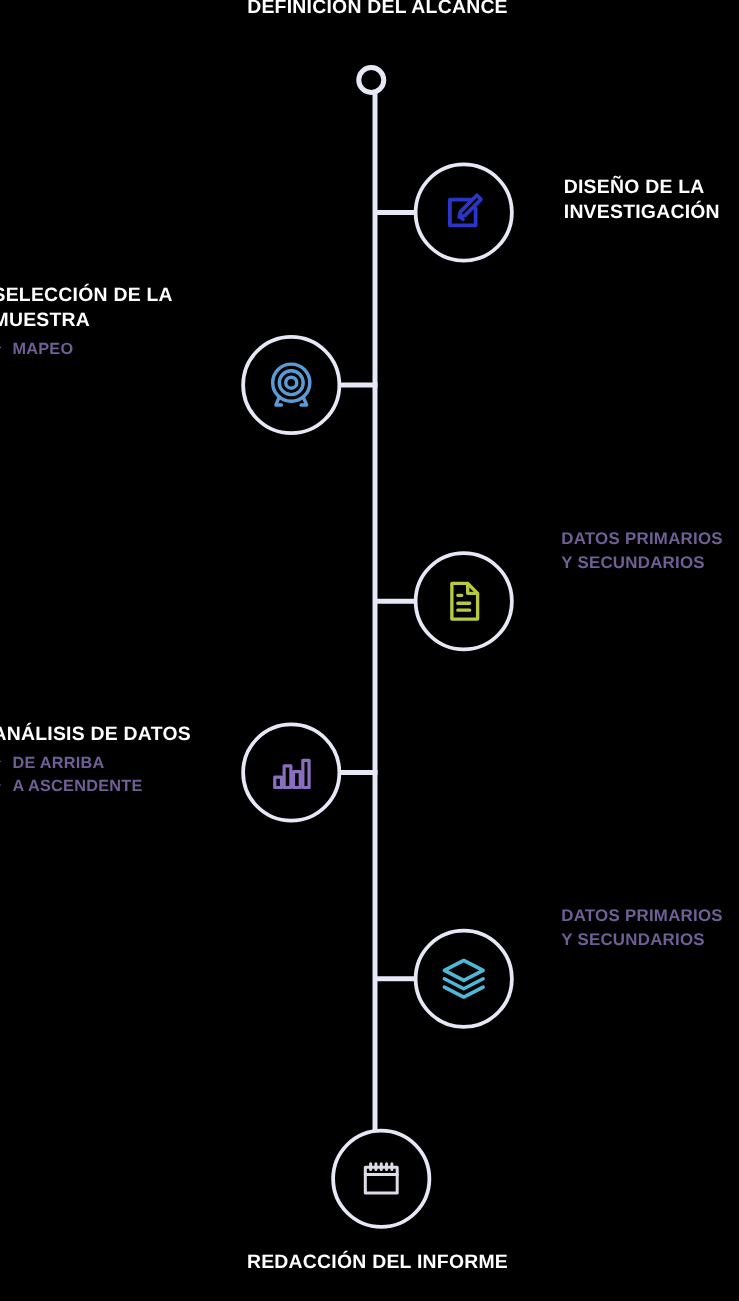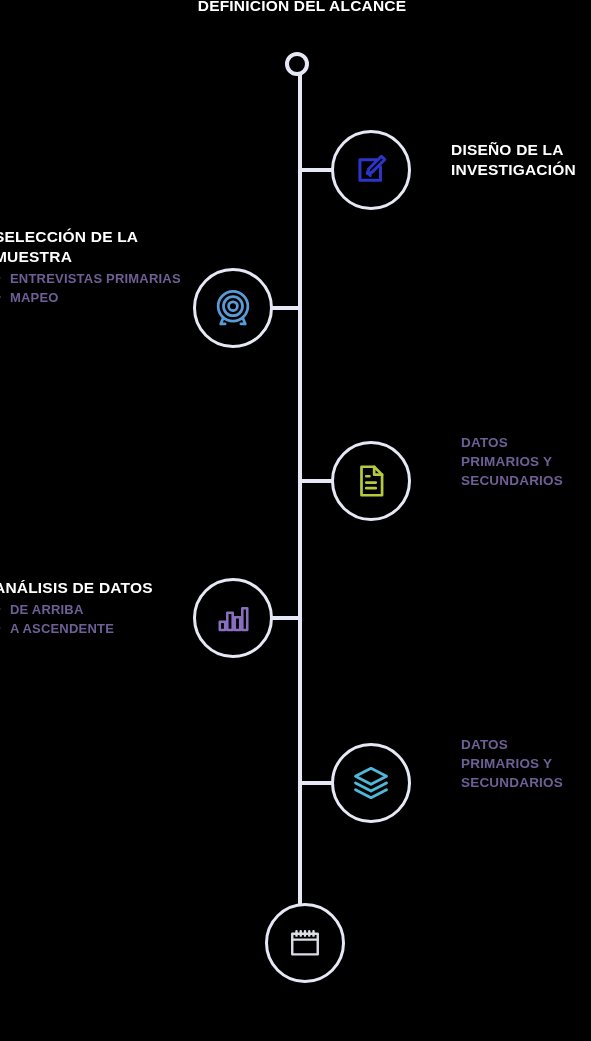--- a/index.html
+++ b/index.html
@@ -74,21 +74,21 @@
   .heading.top-title {
     text-align: center;
   }
   .subtitle {
     color: #6f5f96;
     font-size: 13.5px;
     font-weight: bold;
     line-height: 19px;
     letter-spacing: 0.2px;
     text-transform: uppercase;
-    margin: 12px;
+    margin: 0;
   }
   ul.bullets {
     list-style: none;
     margin: 2px 0 0 0;
     padding: 0;
   }
   ul.bullets li {
     position: relative;
     color: #6f5f96;
     font-size: 13px;
@@ -163,21 +163,21 @@
         <circle cx="12" cy="11" r="8.1"></circle>
         <circle cx="12" cy="11" r="5.2"></circle>
         <circle cx="12" cy="11" r="2.4"></circle>
         <path d="M6.6 17.6l-1.3 3.1M17.4 17.6l1.3 3.1M5.3 20.7h2.4M16.3 20.7h2.4"></path>
       </svg>
     </span>
   </div>
   <div class="tbox" id="t-sample">
     <p class="heading">SELECCIÓN DE LA MUESTRA</p>
     <ul class="bullets">
-      <li><span class="bullet-mark"></span><span>ENTREVISTAS PRIMARIAS</span></li>
+      <li><span class="bullet-mark"></span></li>
       <li><span class="bullet-mark"></span></li>
       <li><span class="bullet-mark"></span><span>MAPEO</span></li>
     </ul>
   </div>
 
   <div class="node" id="n-collect">
     <span>
       <svg width="38" height="38" viewBox="0 0 24 24" fill="none" stroke="#b9c93f" stroke-width="1.7" stroke-linecap="round" stroke-linejoin="round">
         <path d="M6 3h8l5 5v13H6z"></path>
         <path d="M14 3v5h5"></path>
@@ -222,14 +222,17 @@
 
   <div class="node" id="n-report">
     <span>
       <svg width="34" height="34" viewBox="0 0 24 24" fill="none" stroke="#dcdde6" stroke-width="1.7" stroke-linecap="round" stroke-linejoin="round">
         <rect x="3" y="5.5" width="18" height="14.5"></rect>
         <path d="M3 9.6h18"></path>
         <path d="M6 3.6v3.2M9 3.6v3.2M12 3.6v3.2M15 3.6v3.2M18 3.6v3.2"></path>
       </svg>
     </span>
   </div>
+  <div class="tbox" id="t-report">
+    <p class="heading top-title">REDACCIÓN DEL INFORME</p>
+  </div>
 
 </div>
 
 </body></html>

